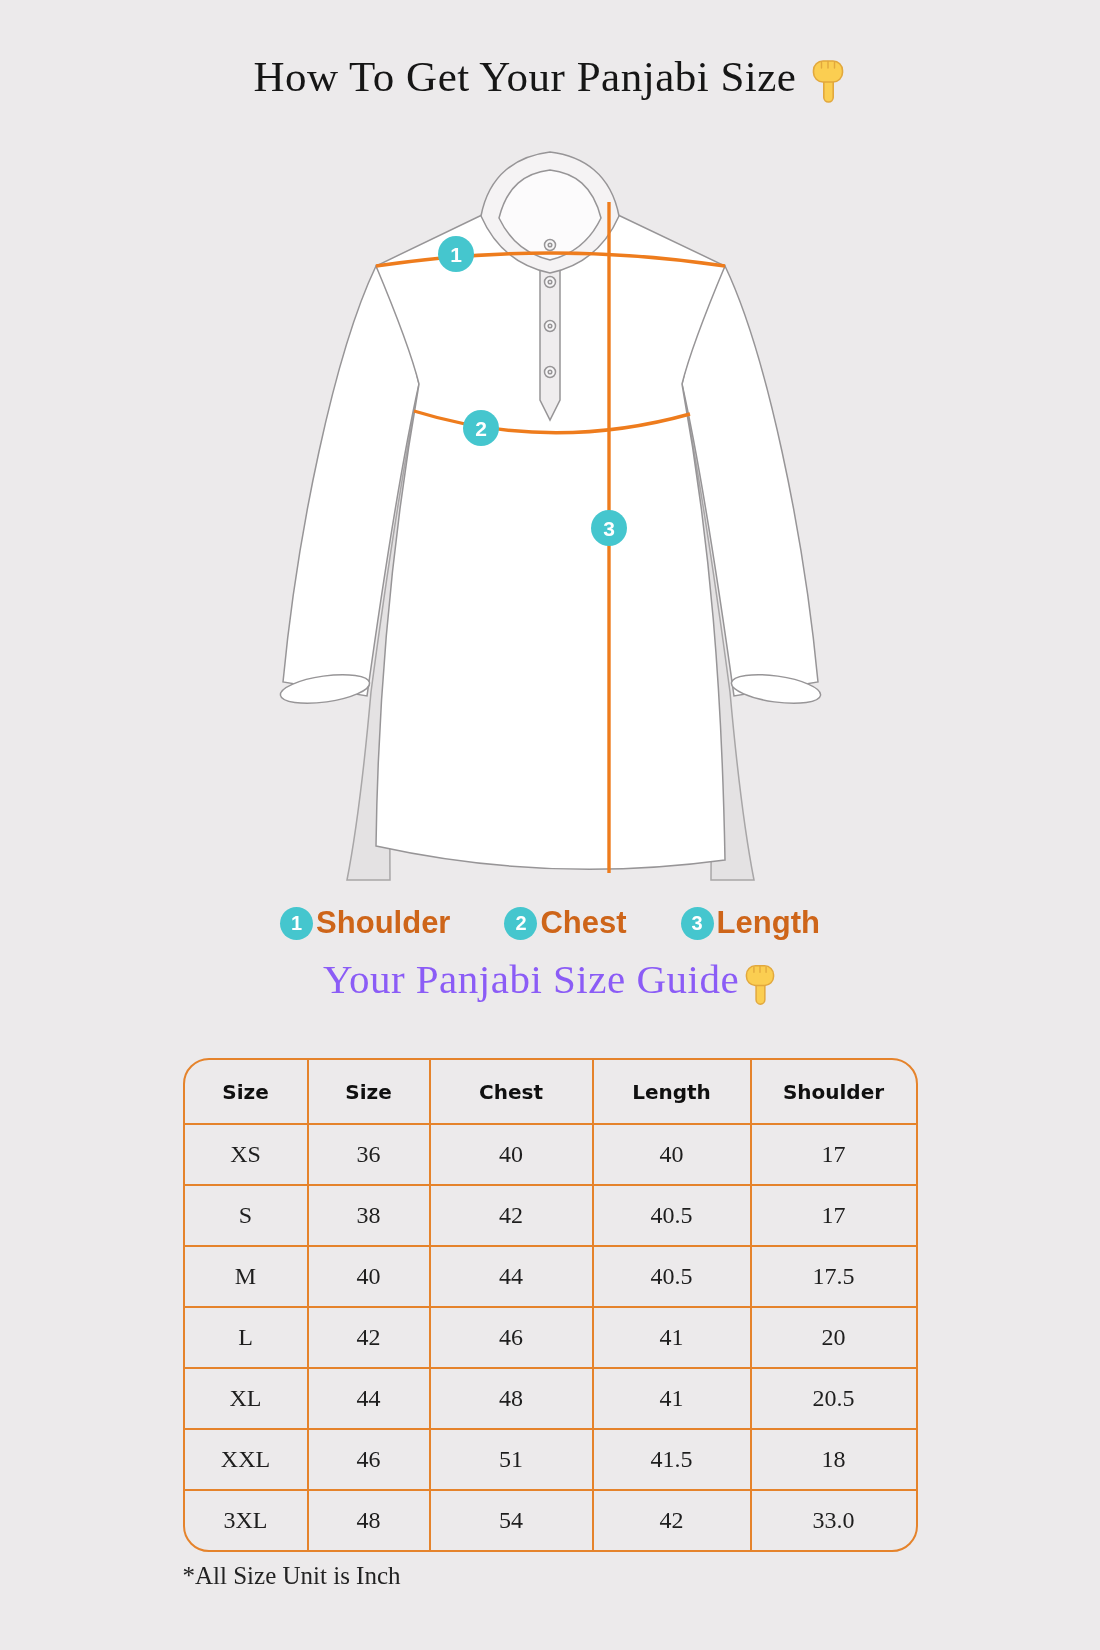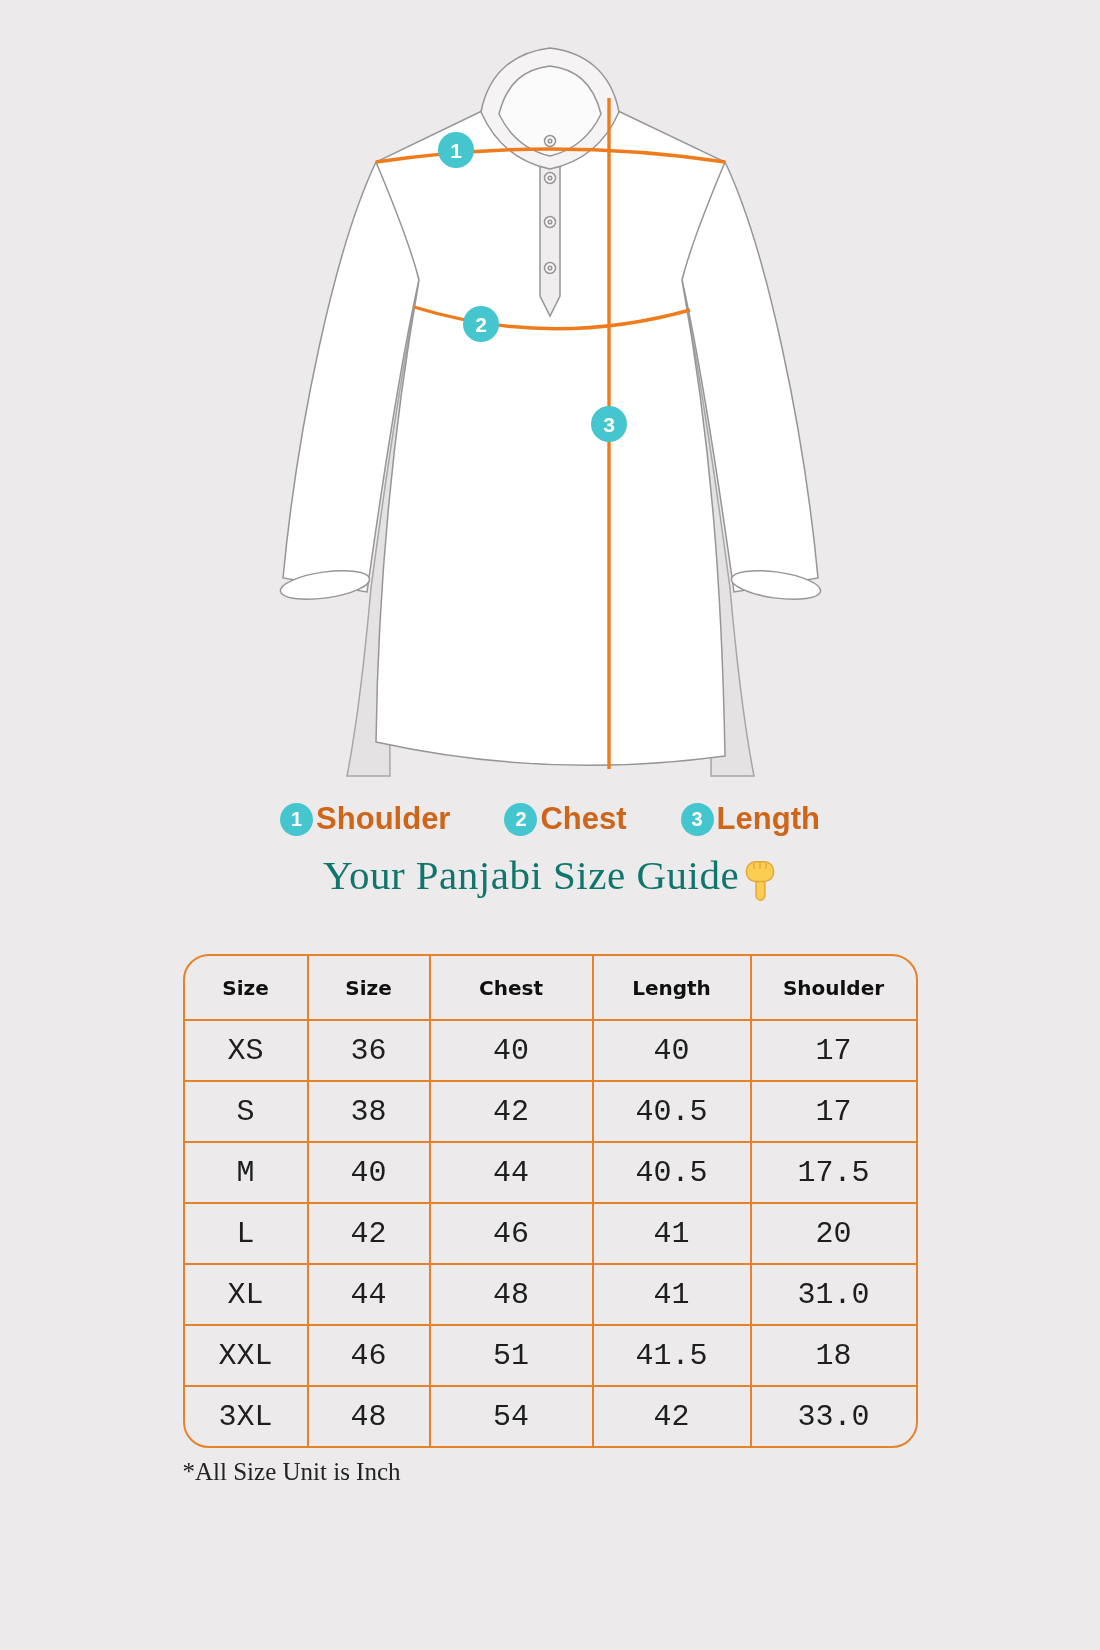--- a/index.html
+++ b/index.html
@@ -29,21 +29,21 @@
   }
   .legend-label {
     font-family: "Liberation Sans", sans-serif; font-weight: 600;
     font-size: 31px; color: #CE6519;
   }
 
   .subtitle {
     margin-top: 14px;
     display: flex; justify-content: center; align-items: flex-start; gap: 4px;
     font-family: "Liberation Serif", serif; font-weight: 400;
-    font-size: 41px; color: #0f766e; letter-spacing: 0.5px;
+    font-size: 41px; color: #8b5cf6; letter-spacing: 0.5px;
   }
   .subtitle .hand-icon { margin-top: 8px; }
 
   .size-table {
     width: 735px; margin: 52px auto 0;
     border: 2.5px solid #E5832B; border-radius: 26px;
     overflow: hidden;
   }
   .tr {
     display: grid;
@@ -55,35 +55,45 @@
   .th, .td {
     display: flex; align-items: center; justify-content: center;
     border-left: 2px solid #E5832B;
   }
   .th:first-child, .td:first-child { border-left: none; }
   .th {
     font-family: "DejaVu Sans", "Liberation Sans", sans-serif;
     font-weight: bold; font-size: 20px; color: #101010;
   }
   .td {
-    font-family: Liberation Mono, monospace;
-    font-size: 30px; color: #1e1e1e;
+    font-family: Liberation Serif, serif;
+    font-size: 24px; color: #1e1e1e;
   }
 
   .footnote {
     width: 735px; margin: 10px auto 0;
     font-family: "Liberation Serif", serif;
     font-size: 25px; color: #232323; text-align: left;
   }
 </style>
 </head>
 <body>
 
 <div class="page">
 
+  <h1 class="title">
+    <span>How To Get Your Panjabi Size</span>
+    <svg class="hand-icon" viewBox="0 0 36 46" width="36" height="46" aria-hidden="true">
+      <g stroke="#E2A83D" stroke-linejoin="round">
+        <rect x="13.8" y="13" width="9.4" height="31" rx="4.7" fill="#FBCE51" stroke-width="1.6"></rect>
+        <rect x="3.5" y="3" width="29" height="21" rx="9.5" fill="#FBCE51" stroke-width="1.6"></rect>
+        <path d="M11.5 4.5 V10 M18 3.5 V10 M24.5 4.5 V10" fill="none" stroke-width="1.4" stroke-linecap="round"></path>
+      </g>
+    </svg>
+  </h1>
 
   <div class="garment-wrap">
     <svg viewBox="0 0 583 745" width="583" height="745">
       <g stroke="#979597" stroke-width="1.5" fill="#ffffff">
 
         <path fill="#E4E2E3" stroke="#A8A6A7" d="M160,240 C143,330 125,450 112,548 C106,615 97,690 88,736 L131,736 C130,600 135,400 160,240 Z"></path>
         <path fill="#E4E2E3" stroke="#A8A6A7" d="M423,240 C440,330 458,450 471,548 C477,615 486,690 495,736 L452,736 C453,600 448,400 423,240 Z"></path>
 
         <path d="M117,122 C75,210 38,390 24,538 L108,552 C125,430 142,320 160,240 C150,193 134,150 117,122 Z"></path>
         <path d="M466,122 C508,210 545,390 559,538 L475,552 C458,430 441,320 423,240 C433,193 449,150 466,122 Z"></path>
@@ -187,21 +197,21 @@
       <div class="td">42</div>
       <div class="td">46</div>
       <div class="td">41</div>
       <div class="td">20</div>
     </div>
     <div class="tr">
       <div class="td">XL</div>
       <div class="td">44</div>
       <div class="td">48</div>
       <div class="td">41</div>
-      <div class="td">31.0</div>
+      <div class="td">20.5</div>
     </div>
     <div class="tr">
       <div class="td">XXL</div>
       <div class="td">46</div>
       <div class="td">51</div>
       <div class="td">41.5</div>
       <div class="td">18</div>
     </div>
     <div class="tr">
       <div class="td">3XL</div>

